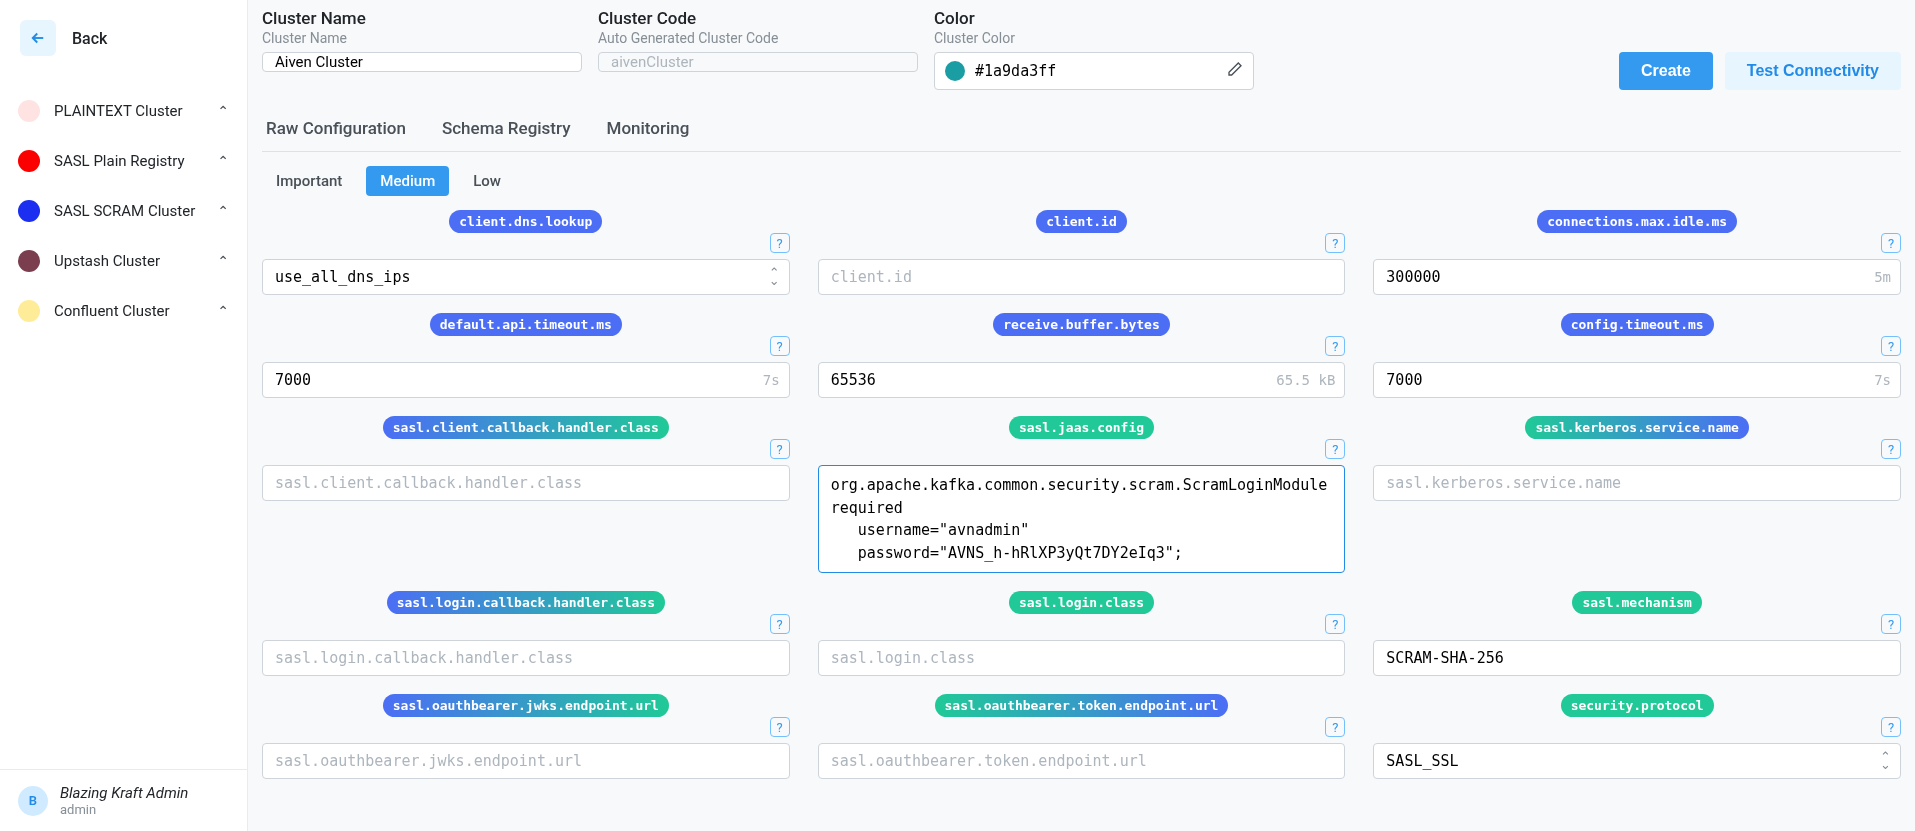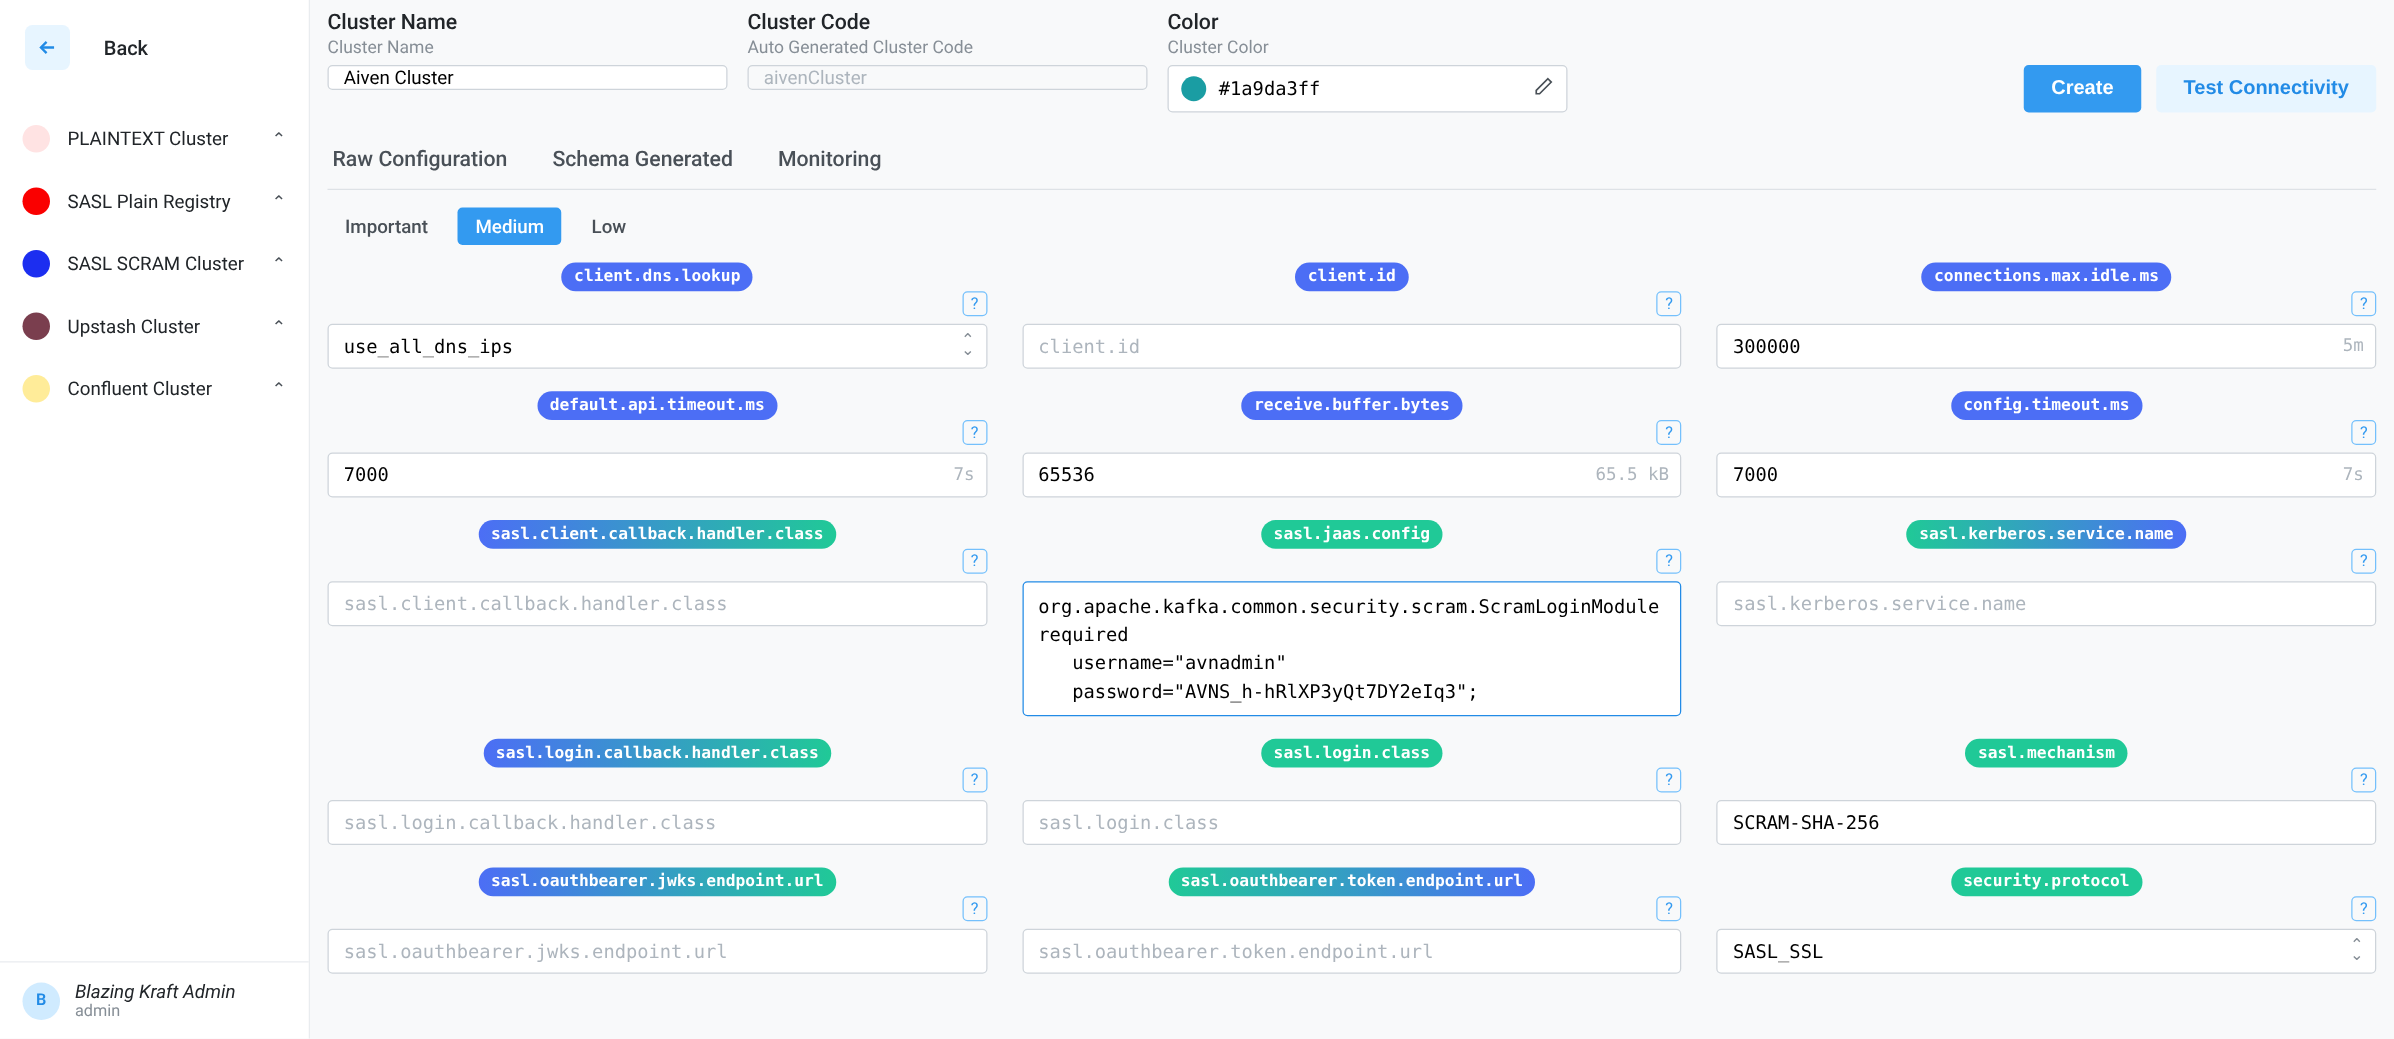--- a/index.html
+++ b/index.html
@@ -1,18 +1,18 @@
 <!DOCTYPE html>
 <html><head>
 <meta charset="utf-8">
 <style>
 * { box-sizing: border-box; margin: 0; padding: 0; }
 body { font-family: -apple-system, BlinkMacSystemFont, "Segoe UI", Roboto, sans-serif; background: #f8f9fa; display: flex; height: 831px; width: 1915px; overflow: hidden; }
 .sidebar { width: 248px; background: #fff; border-right: 1px solid #e9ecef; display: flex; flex-direction: column; padding-top: 12px; }
-.back-btn { display: flex; align-items: center; gap: 27px; padding: 8px 20px; cursor: pointer; margin-bottom: 10px; }
+.back-btn { display: flex; align-items: center; gap: 16px; padding: 8px 20px; cursor: pointer; margin-bottom: 10px; }
 .back-icon-box { width: 36px; height: 36px; background: #e7f5ff; border-radius: 6px; display: flex; align-items: center; justify-content: center; color: #228be6; }
 .back-label { font-size: 16px; font-weight: 500; color: #212529; }
 .nav-item { display: flex; align-items: center; gap: 14px; padding: 12px 20px; cursor: pointer; border-radius: 8px; margin: 2px 10px; }
 .nav-item.active { background: #d0ebff; }
 .nav-icon { width: 22px; height: 22px; display: flex; align-items: center; justify-content: center; color: #228be6; }
 .nav-label { font-size: 16px; font-weight: 500; color: #212529; }
 .cluster-list { margin-top: 12px; }
 .cluster-item { display: flex; align-items: center; gap: 14px; padding: 14px 18px; cursor: pointer; }
 .cluster-dot { width: 22px; height: 22px; border-radius: 50%; flex-shrink: 0; }
 .cluster-name { font-size: 15px; color: #212529; flex: 1; white-space: nowrap; overflow: hidden; text-overflow: ellipsis; }
@@ -139,21 +139,21 @@
       </div>
     </div>
     <div class="action-row" style="margin-left:auto; padding-top:44px">
       <button class="btn btn-primary">Create</button>
       <button class="btn btn-light">Test Connectivity</button>
     </div>
   </div>
 
   <div class="tabs">
     <div class="tab">Raw Configuration</div>
-    <div class="tab">Schema Generated</div>
+    <div class="tab">Schema Registry</div>
     <div class="tab">Monitoring</div>
   </div>
 
   <div class="pillrow">
     <div class="pill inactive">Important</div>
     <div class="pill active">Medium</div>
     <div class="pill inactive">Low</div>
   </div>
 
   <div class="config-grid">

